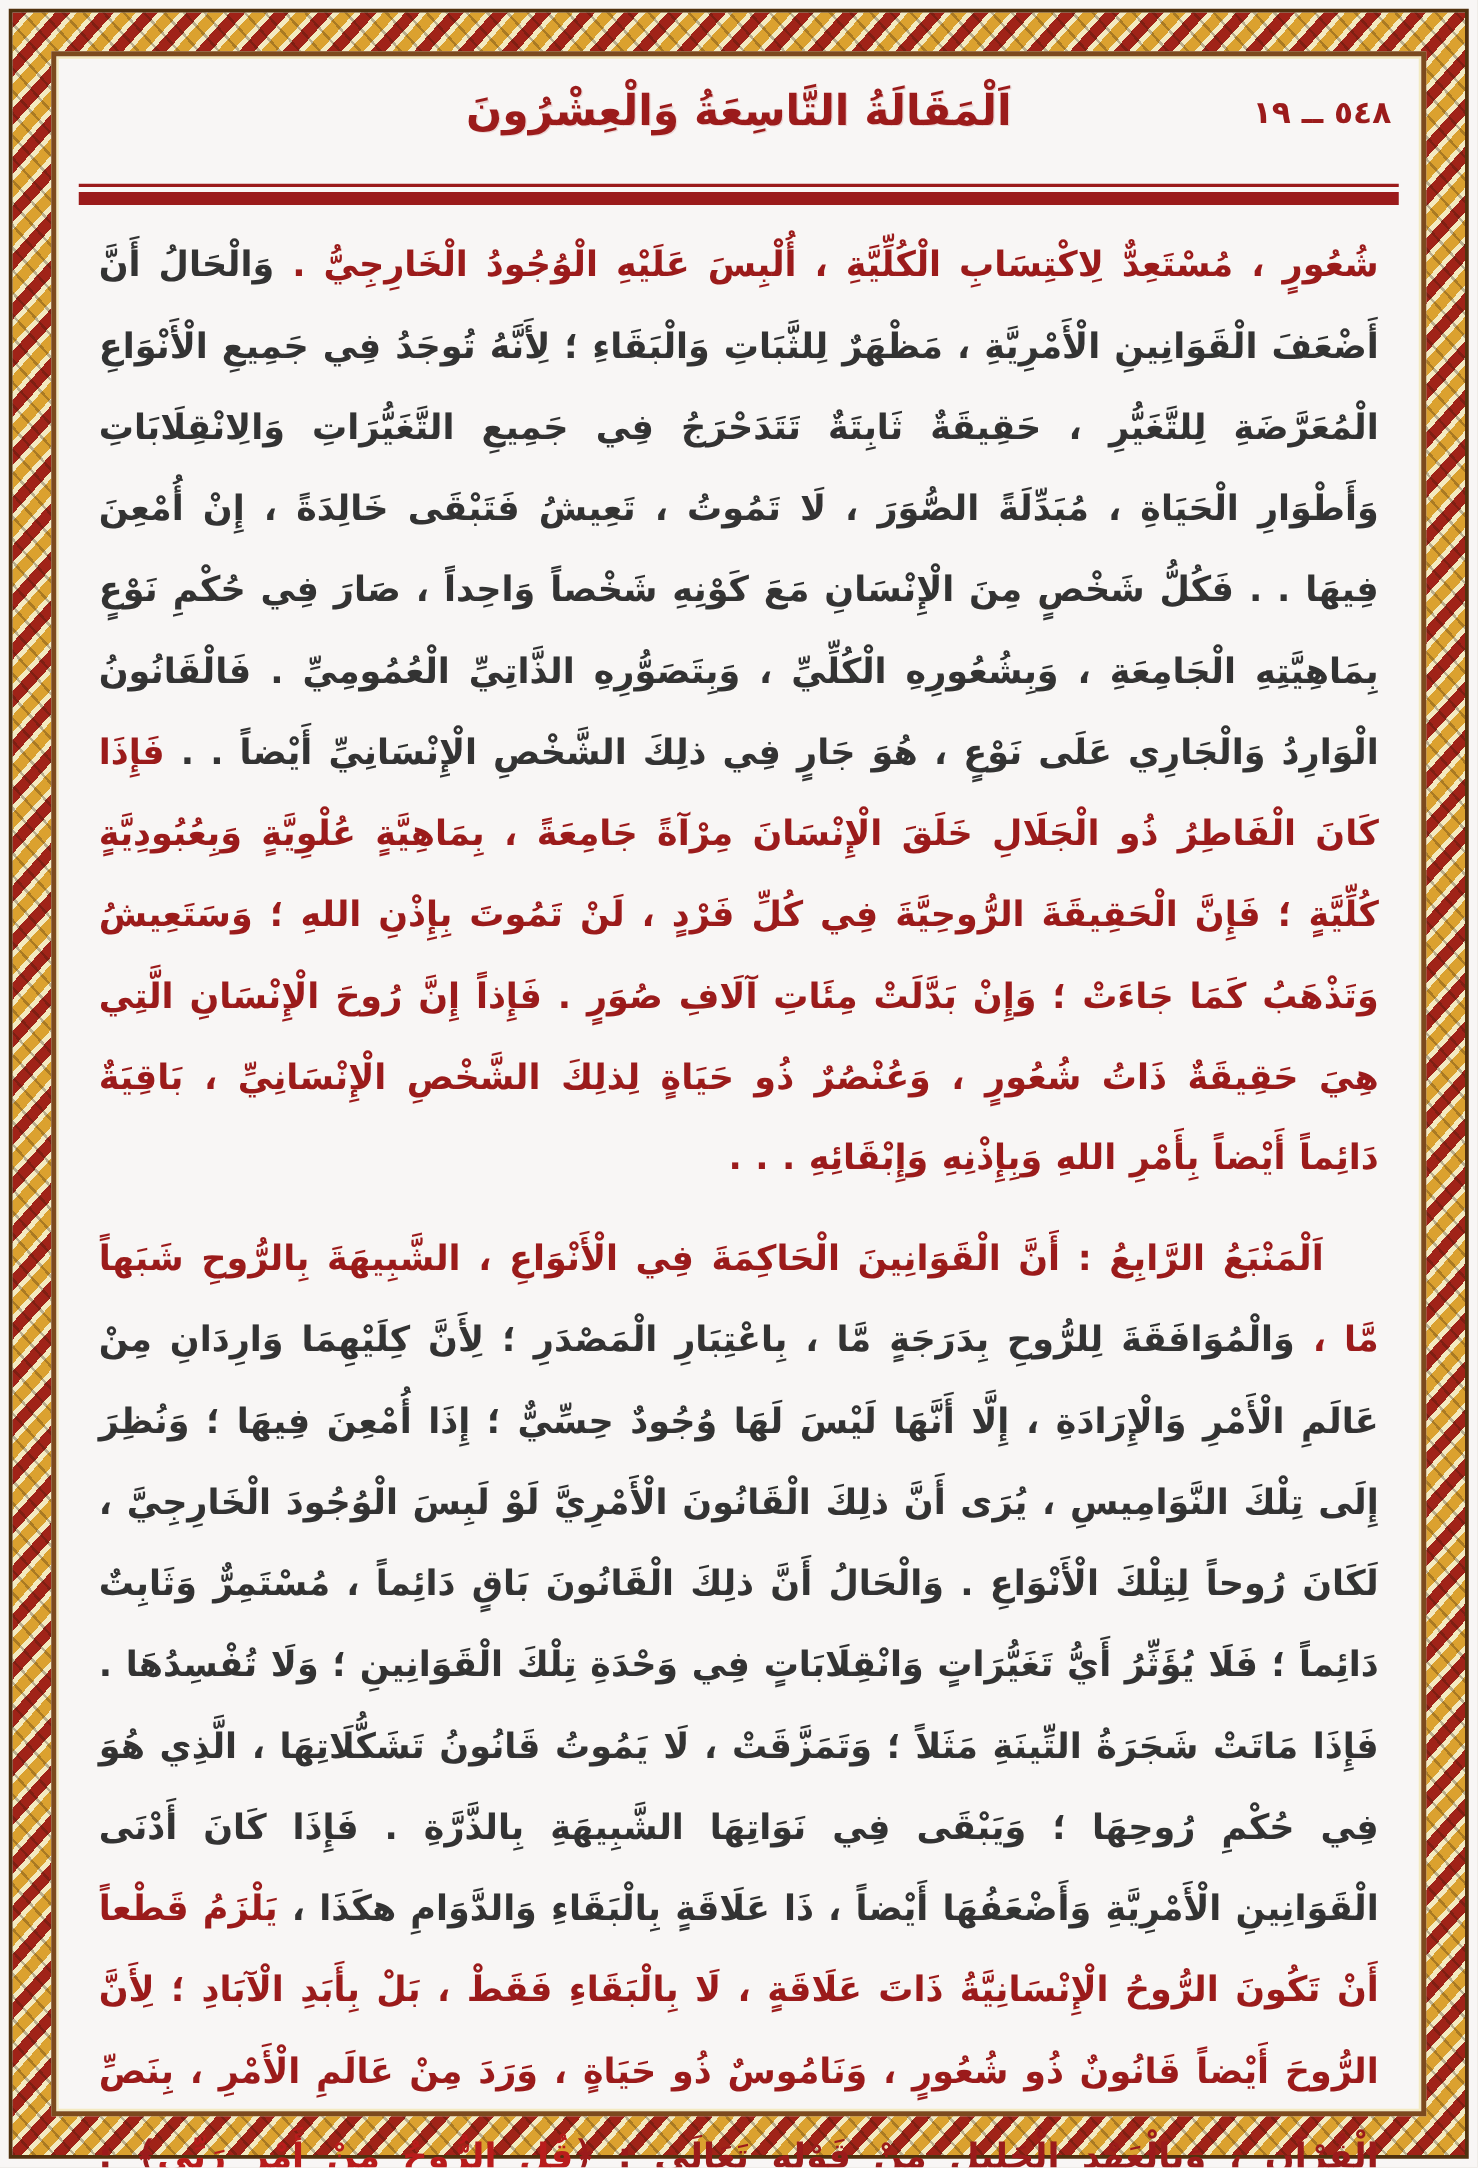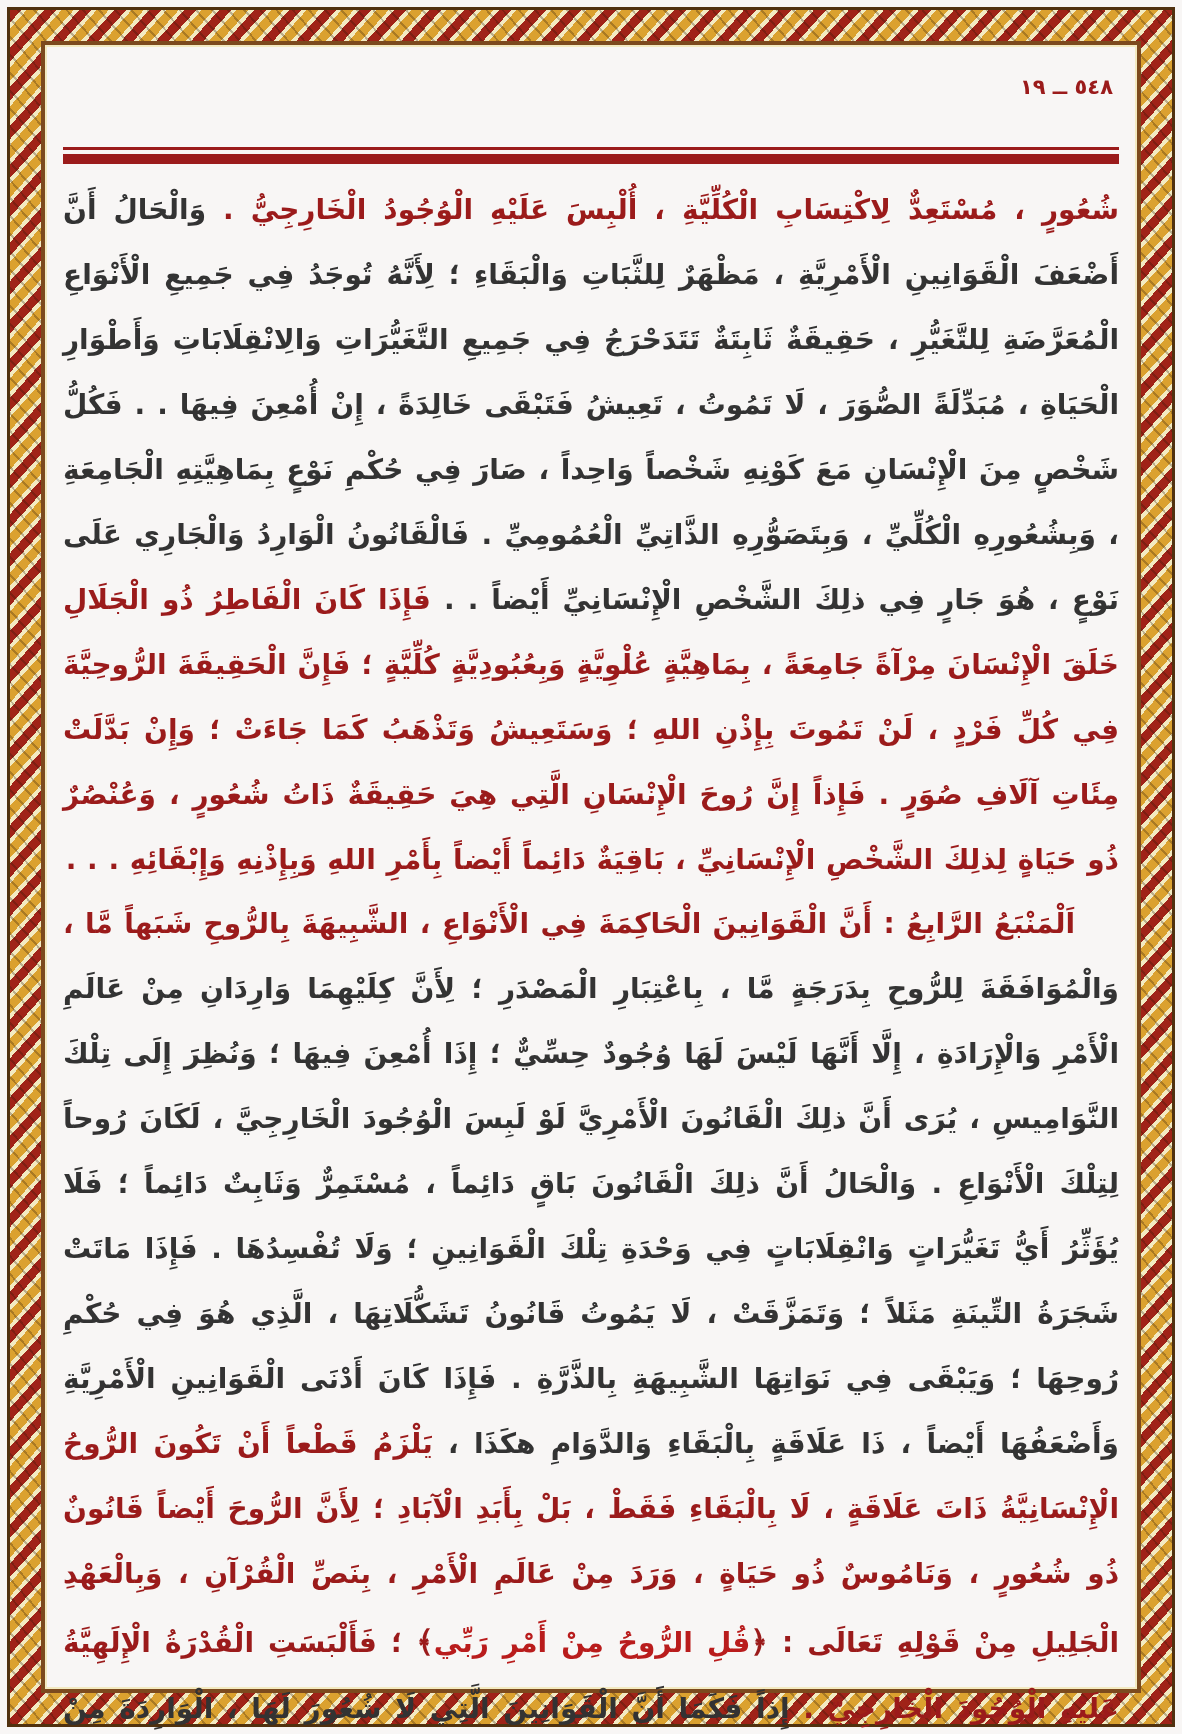--- a/index.html
+++ b/index.html
@@ -23,57 +23,58 @@
     box-shadow:0 0 0 2px #f3eac1 inset;
   }
   .content{
     position:absolute;inset:47px;
     padding:20px 16px 0 16px;
     box-sizing:border-box;
   }
   .header{position:relative;height:66px;direction:rtl;}
   .page-number{
     position:absolute;right:6px;top:8px;
-    color:#9b1b1b;font-weight:bold;font-size:21px;letter-spacing:1px;
+    color:#9b1b1b;font-weight:bold;font-size:25px;letter-spacing:1px;
     white-space:nowrap;
   }
   .page-title{
     position:absolute;right:0;left:0;top:2px;text-align:center;
     color:#9b1b1b;font-weight:bold;font-size:34px;
     text-shadow:1px 1px 0 rgba(155,27,27,.15);
     white-space:nowrap;
   }
   .double-rule{
     margin-top:14px;height:17px;width:100%;
     background:linear-gradient(to bottom,#9b1b1b 0 3px,#f8f6f5 3px 7px,#9b1b1b 7px 17px);
   }
   .body-text{
     margin-top:14px;
     direction:rtl;unicode-bidi:embed;
     text-align:justify;
     font-size:28px;font-weight:bold;line-height:2.32;
     color:#333333;
     word-spacing:1px;
   }
-  .body-text p{margin:0;}
+  .body-text p{margin:16px;}
   .body-text p.indent{text-indent:44px;}
   .seg-dark{color:#333333;}
   .seg-red{color:#9b1b1b;}
   .seg-blue{color:#b91c1c;}
   .seg-orn{color:#9b1b1b;font-size:30px;}
 </style>
 </head>
 <body>
 
 <div class="page">
   <div class="frame"></div>
   <div class="frame-inner"></div>
   <div class="content">
     <div class="header">
       <div class="page-number">٥٤٨ ــ ١٩</div>
+      <div class="page-title">اَلْمَقَالَةُ التَّاسِعَةُ وَالْعِشْرُونَ</div>
     </div>
     <div class="double-rule"></div>
     <div class="body-text">
         <p class=""><span class="seg-red">شُعُورٍ ، مُسْتَعِدٌّ لِاكْتِسَابِ الْكُلِّيَّةِ ، أُلْبِسَ عَلَيْهِ الْوُجُودُ الْخَارِجِيُّ . </span><span class="seg-dark">وَالْحَالُ أَنَّ أَضْعَفَ الْقَوَانِينِ الْأَمْرِيَّةِ ، مَظْهَرٌ لِلثَّبَاتِ وَالْبَقَاءِ ؛ لِأَنَّهُ تُوجَدُ فِي جَمِيعِ الْأَنْوَاعِ الْمُعَرَّضَةِ لِلتَّغَيُّرِ ، حَقِيقَةٌ ثَابِتَةٌ تَتَدَحْرَجُ فِي جَمِيعِ التَّغَيُّرَاتِ وَالِانْقِلَابَاتِ وَأَطْوَارِ الْحَيَاةِ ، مُبَدِّلَةً الصُّوَرَ ، لَا تَمُوتُ ، تَعِيشُ فَتَبْقَى خَالِدَةً ، إِنْ أُمْعِنَ فِيهَا . . فَكُلُّ شَخْصٍ مِنَ الْإِنْسَانِ مَعَ كَوْنِهِ شَخْصاً وَاحِداً ، صَارَ فِي حُكْمِ نَوْعٍ بِمَاهِيَّتِهِ الْجَامِعَةِ ، وَبِشُعُورِهِ الْكُلِّيِّ ، وَبِتَصَوُّرِهِ الذَّاتِيِّ الْعُمُومِيِّ . فَالْقَانُونُ الْوَارِدُ وَالْجَارِي عَلَى نَوْعٍ ، هُوَ جَارٍ فِي ذلِكَ الشَّخْصِ الْإِنْسَانِيِّ أَيْضاً . . </span><span class="seg-red">فَإِذَا كَانَ الْفَاطِرُ ذُو الْجَلَالِ خَلَقَ الْإِنْسَانَ مِرْآةً جَامِعَةً ، بِمَاهِيَّةٍ عُلْوِيَّةٍ وَبِعُبُودِيَّةٍ كُلِّيَّةٍ ؛ فَإِنَّ الْحَقِيقَةَ الرُّوحِيَّةَ فِي كُلِّ فَرْدٍ ، لَنْ تَمُوتَ بِإِذْنِ اللهِ ؛ وَسَتَعِيشُ وَتَذْهَبُ كَمَا جَاءَتْ ؛ وَإِنْ بَدَّلَتْ مِئَاتِ آلَافِ صُوَرٍ . فَإِذاً إِنَّ رُوحَ الْإِنْسَانِ الَّتِي هِيَ حَقِيقَةٌ ذَاتُ شُعُورٍ ، وَعُنْصُرٌ ذُو حَيَاةٍ لِذلِكَ الشَّخْصِ الْإِنْسَانِيِّ ، بَاقِيَةٌ دَائِماً أَيْضاً بِأَمْرِ اللهِ وَبِإِذْنِهِ وَإِبْقَائِهِ . . .</span></p>
         <p class="indent"><span class="seg-red">اَلْمَنْبَعُ الرَّابِعُ : أَنَّ الْقَوَانِينَ الْحَاكِمَةَ فِي الْأَنْوَاعِ ، الشَّبِيهَةَ بِالرُّوحِ شَبَهاً مَّا ، </span><span class="seg-dark">وَالْمُوَافَقَةَ لِلرُّوحِ بِدَرَجَةٍ مَّا ، بِاعْتِبَارِ الْمَصْدَرِ ؛ لِأَنَّ كِلَيْهِمَا وَارِدَانِ مِنْ عَالَمِ الْأَمْرِ وَالْإِرَادَةِ ، إِلَّا أَنَّهَا لَيْسَ لَهَا وُجُودٌ حِسِّيٌّ ؛ إِذَا أُمْعِنَ فِيهَا ؛ وَنُظِرَ إِلَى تِلْكَ النَّوَامِيسِ ، يُرَى أَنَّ ذلِكَ الْقَانُونَ الْأَمْرِيَّ لَوْ لَبِسَ الْوُجُودَ الْخَارِجِيَّ ، لَكَانَ رُوحاً لِتِلْكَ الْأَنْوَاعِ . وَالْحَالُ أَنَّ ذلِكَ الْقَانُونَ بَاقٍ دَائِماً ، مُسْتَمِرٌّ وَثَابِتٌ دَائِماً ؛ فَلَا يُؤَثِّرُ أَيُّ تَغَيُّرَاتٍ وَانْقِلَابَاتٍ فِي وَحْدَةِ تِلْكَ الْقَوَانِينِ ؛ وَلَا تُفْسِدُهَا . فَإِذَا مَاتَتْ شَجَرَةُ التِّينَةِ مَثَلاً ؛ وَتَمَزَّقَتْ ، لَا يَمُوتُ قَانُونُ تَشَكُّلَاتِهَا ، الَّذِي هُوَ فِي حُكْمِ رُوحِهَا ؛ وَيَبْقَى فِي نَوَاتِهَا الشَّبِيهَةِ بِالذَّرَّةِ . فَإِذَا كَانَ أَدْنَى الْقَوَانِينِ الْأَمْرِيَّةِ وَأَضْعَفُهَا أَيْضاً ، ذَا عَلَاقَةٍ بِالْبَقَاءِ وَالدَّوَامِ هكَذَا ، </span><span class="seg-red">يَلْزَمُ قَطْعاً أَنْ تَكُونَ الرُّوحُ الْإِنْسَانِيَّةُ ذَاتَ عَلَاقَةٍ ، لَا بِالْبَقَاءِ فَقَطْ ، بَلْ بِأَبَدِ الْآبَادِ ؛ لِأَنَّ الرُّوحَ أَيْضاً قَانُونٌ ذُو شُعُورٍ ، وَنَامُوسٌ ذُو حَيَاةٍ ، وَرَدَ مِنْ عَالَمِ الْأَمْرِ ، بِنَصِّ الْقُرْآنِ ، وَبِالْعَهْدِ الْجَلِيلِ مِنْ قَوْلِهِ تَعَالَى : </span><span class="seg-orn">﴿</span><span class="seg-blue">قُلِ الرُّوحُ مِنْ أَمْرِ رَبِّي</span><span class="seg-orn">﴾</span><span class="seg-red"> ؛ فَأَلْبَسَتِ الْقُدْرَةُ الْإِلَهِيَّةُ عَلَيْهِ الْوُجُودَ الْخَارِجِيَّ . </span><span class="seg-dark">إِذاً فَكَمَا أَنَّ الْقَوَانِينَ الَّتِي لَا شُعُورَ لَهَا ، الْوَارِدَةَ مِنْ صِفَةِ الْإِرَادَةِ وَعَالَمِ الْأَمْرِ ، تَبْقَى دَائِماً أَوْ غَالِباً ؛ فَإِنَّ مَظْهَرِيَّةَ</span></p>
       </div>
   </div>
 </div>
 
 </body></html>

